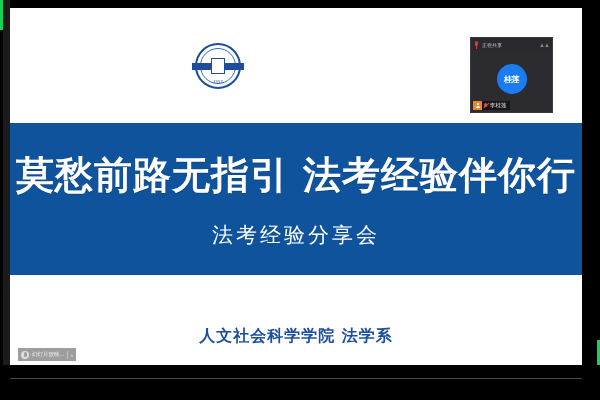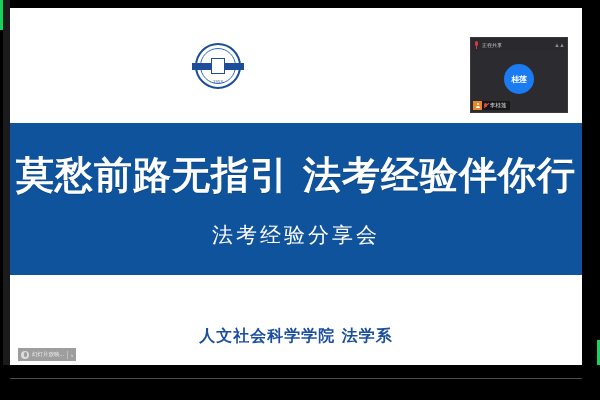--- a/index.html
+++ b/index.html
@@ -123,21 +123,21 @@
     text-align:center;
     font-family:"DejaVu Sans", sans-serif;
     font-size:16px; font-weight:bold;
     color:#1b4f9e; letter-spacing:1px;
   }
 
   
   #video-panel {
     position:absolute;
     left:470px; top:37px;
-    width:98px; height:76px;
+    width:83px; height:76px;
     background:#1f1f22;
     border:1px solid #3a3a3e;
     display:flex; flex-direction:column;
   }
   #video-panel-header {
     height:13px; flex:0 0 13px;
     background:#2a2a2e;
     display:flex; align-items:center;
     padding:0 3px; gap:3px;
   }

